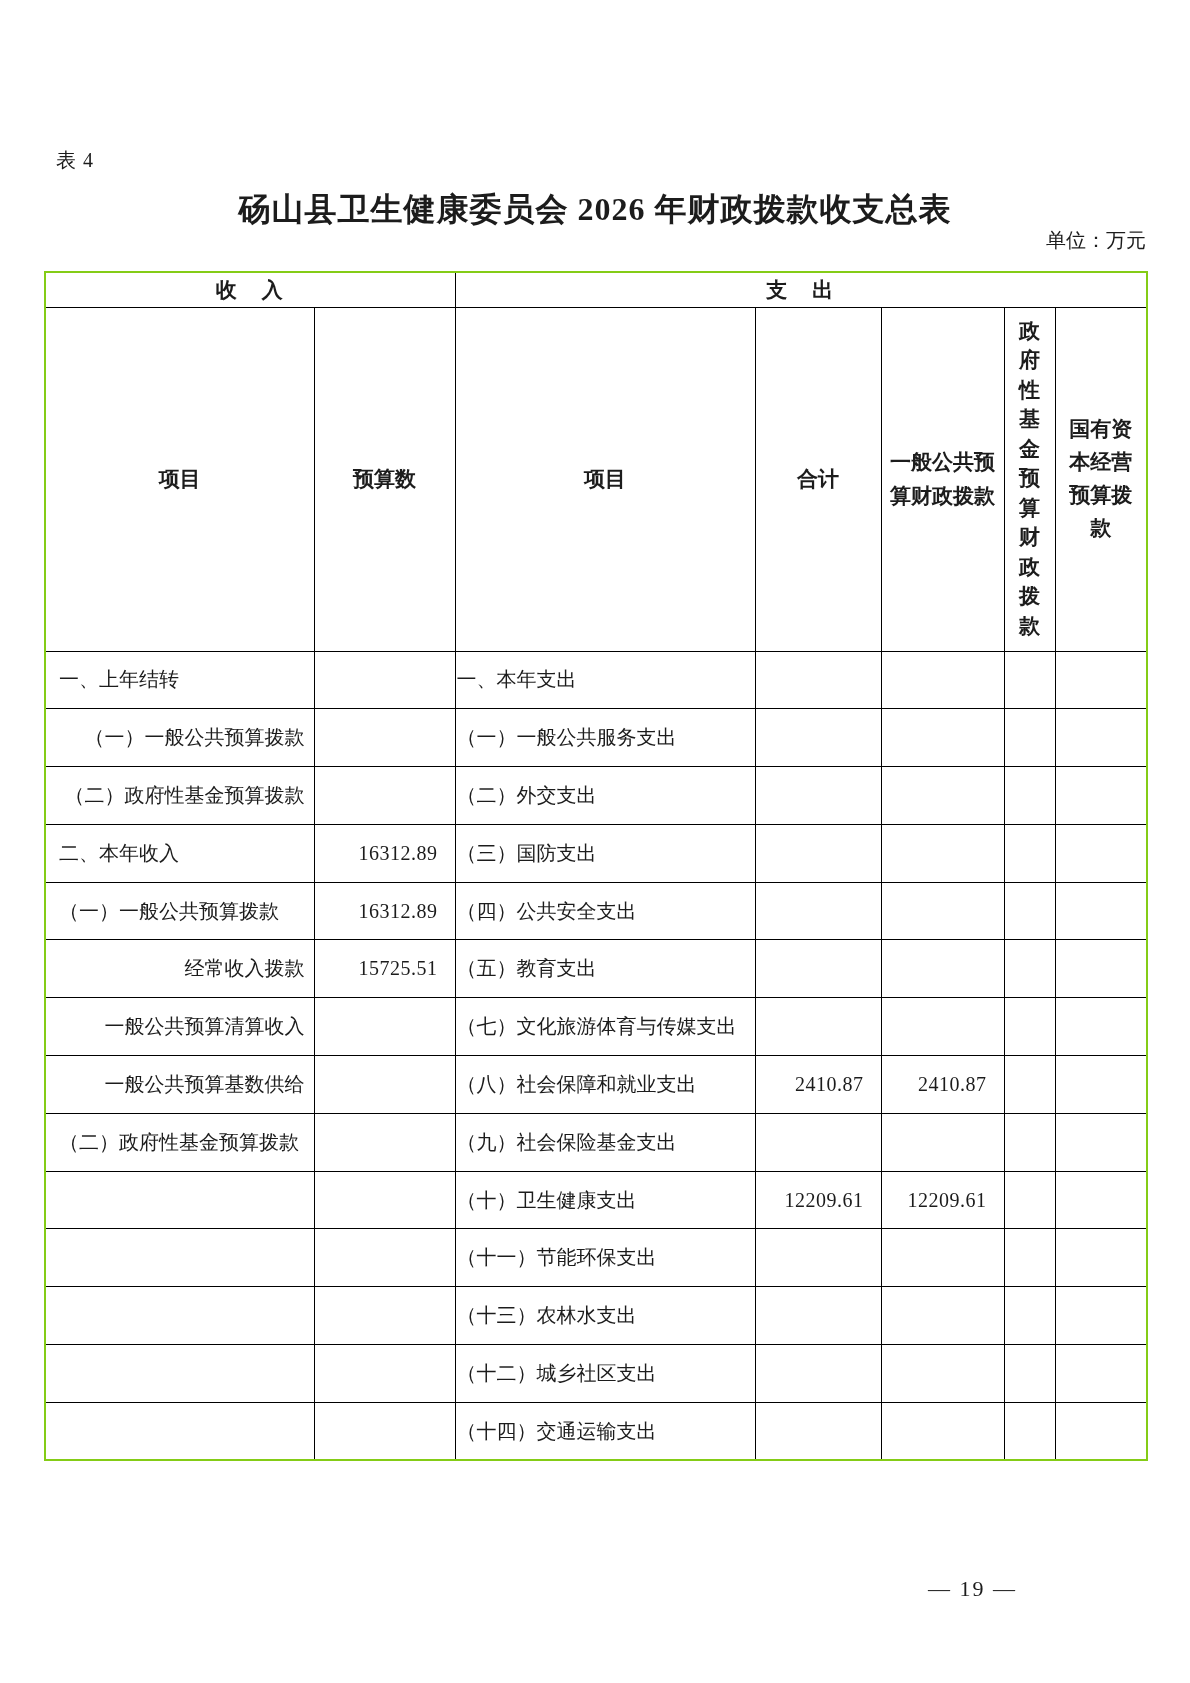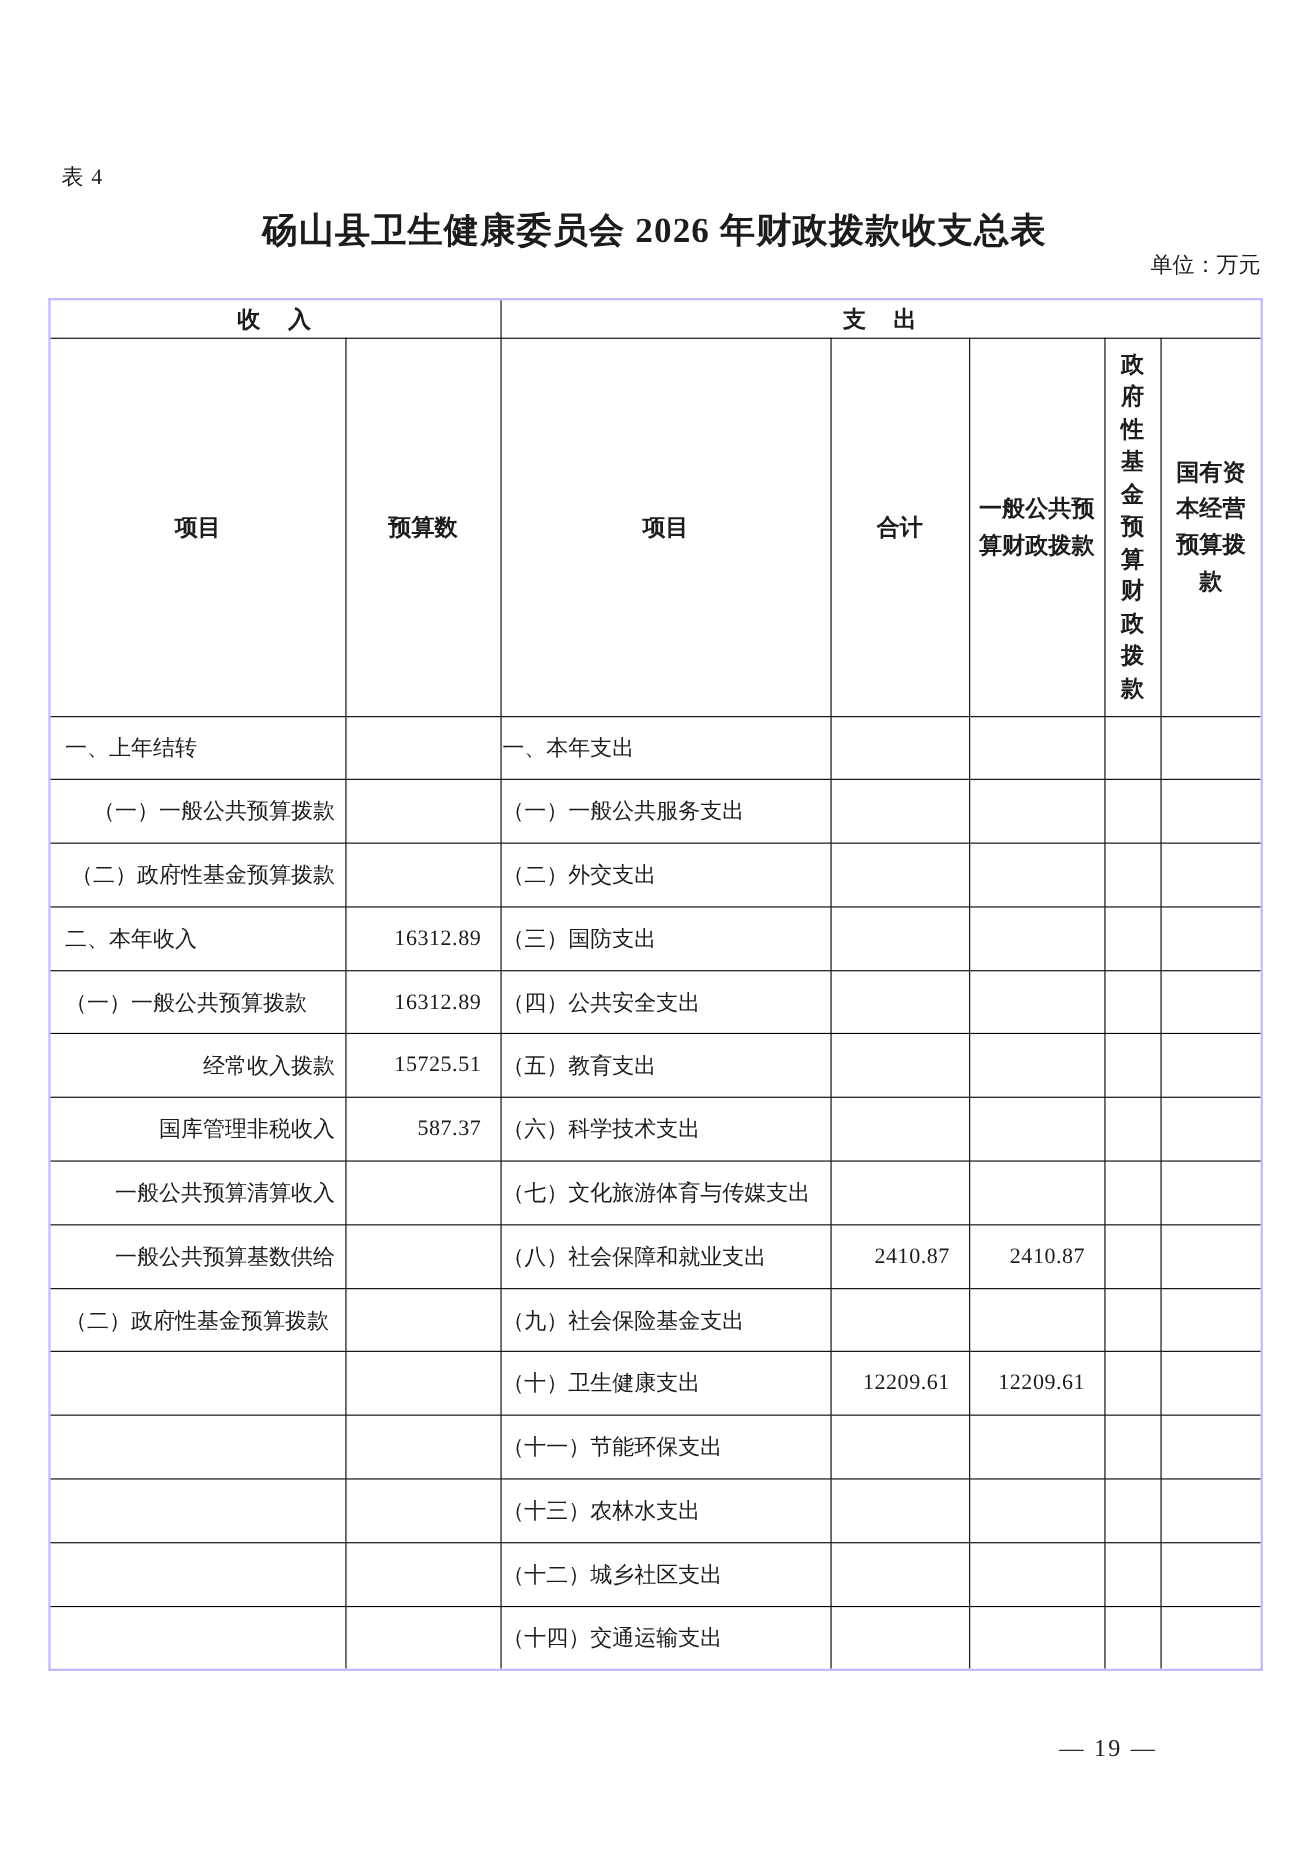--- a/index.html
+++ b/index.html
@@ -22,21 +22,21 @@
     font-size:32px; font-weight:bold; letter-spacing:1px;font-family:Liberation Serif, serif;
   }
   .unit-note {
     position:absolute; right:44px; top:227px;
     font-size:20px;
   }
   table.budget-table {
     position:absolute; left:44px; top:271px;
     width:1103px;
     border-collapse:collapse; table-layout:fixed;
-    border:2px solid #c4b5fd;
+    border:2px solid #84cc16;
   }
   .budget-table th, .budget-table td {
     border:1px solid #000;
     padding:0;
     font-size:20px;
     vertical-align:middle;
     overflow:hidden;
     font-weight:normal;
   }
   tr.section-row { height:35px; }
@@ -50,21 +50,21 @@
   .wrap-5 { width:106px; margin:4px auto; word-break:break-all; line-height:34px; text-align:center; }
   .vertical-text { width:22px; margin:0 auto; word-break:break-all; line-height:29.5px; text-align:center; }
   .wrap-3 { width:64px; margin:0 auto; word-break:break-all; line-height:33px; text-align:center; }
   tr.data-row { height:57.8px; }
   td.cell-income.align-left  { text-align:left;  padding-left:13px; }
   td.cell-income.align-right { text-align:right; padding-right:9px; }
   td.cell-exp { text-align:left; padding-left:1px; }
   td.cell-num { text-align:right; padding-right:17px; letter-spacing:0.5px; }
   .page-number {
     position:absolute; left:928px; top:1576px; width:124px;
-    text-align:right; font-size:22px; letter-spacing:2px; white-space:nowrap;
+    text-align:left; font-size:22px; letter-spacing:2px; white-space:nowrap;
   }
 </style>
 </head>
 <body>
 
 <div class="page">
 
   <div class="table-label">表 4</div>
 
   <h1 class="doc-title">砀山县卫生健康委员会 2026 年财政拨款收支总表</h1>
@@ -156,29 +156,20 @@
   <tr class="data-row">
     <td class="cell-income align-right">经常收入拨款</td>
     <td class="cell-num">15725.51</td>
     <td class="cell-exp">（五）教育支出</td>
     <td class="cell-num"></td>
     <td class="cell-num"></td>
     <td class="cell-num"></td>
     <td class="cell-num"></td>
   </tr>
 
-  <tr class="data-row">
-    <td class="cell-income align-right">国库管理非税收入</td>
-    <td class="cell-num">587.37</td>
-    <td class="cell-exp">（六）科学技术支出</td>
-    <td class="cell-num"></td>
-    <td class="cell-num"></td>
-    <td class="cell-num"></td>
-    <td class="cell-num"></td>
-  </tr>
 
   <tr class="data-row">
     <td class="cell-income align-right">一般公共预算清算收入</td>
     <td class="cell-num"></td>
     <td class="cell-exp">（七）文化旅游体育与传媒支出</td>
     <td class="cell-num"></td>
     <td class="cell-num"></td>
     <td class="cell-num"></td>
     <td class="cell-num"></td>
   </tr>

